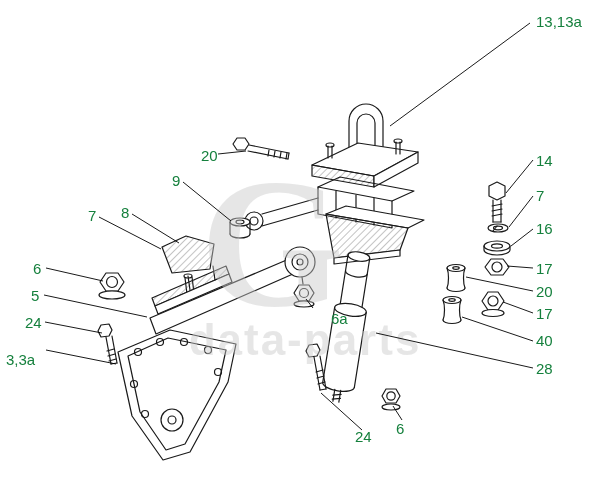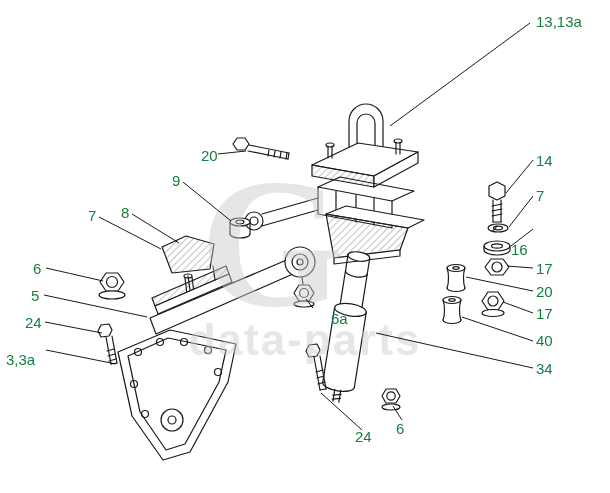--- a/index.html
+++ b/index.html
@@ -268,22 +268,22 @@
   <div class="callout" style="left:172px; top:172px;">9</div>
   <div class="callout" style="left:88px;  top:207px;">7</div>
   <div class="callout" style="left:121px; top:204px;">8</div>
   <div class="callout" style="left:33px;  top:260px;">6</div>
   <div class="callout" style="left:31px;  top:287px;">5</div>
   <div class="callout" style="left:25px;  top:314px;">24</div>
   <div class="callout" style="left:6px;   top:351px;">3,3a</div>
   <div class="callout" style="left:306px; top:310px;margin-left:25px;">6a</div>
   <div class="callout" style="left:536px; top:152px;text-align:right;">14</div>
   <div class="callout" style="left:536px; top:187px;">7</div>
-  <div class="callout" style="left:511px; top:220px;margin-top:21px;">16</div>
+  <div class="callout" style="left:536px; top:220px;">16</div>
   <div class="callout" style="left:536px; top:260px;">17</div>
   <div class="callout" style="left:536px; top:283px;">20</div>
   <div class="callout" style="left:536px; top:305px;">17</div>
   <div class="callout" style="left:536px; top:332px;">40</div>
-  <div class="callout" style="left:536px; top:360px;">34</div>
+  <div class="callout" style="left:536px; top:360px;">28</div>
   <div class="callout" style="left:355px; top:428px;">24</div>
   <div class="callout" style="left:396px; top:420px;">6</div>
 
 </div>
 
 </body></html>

